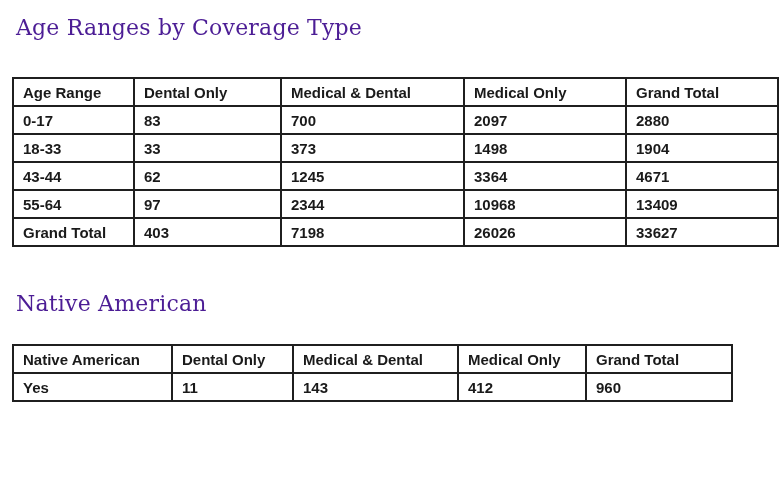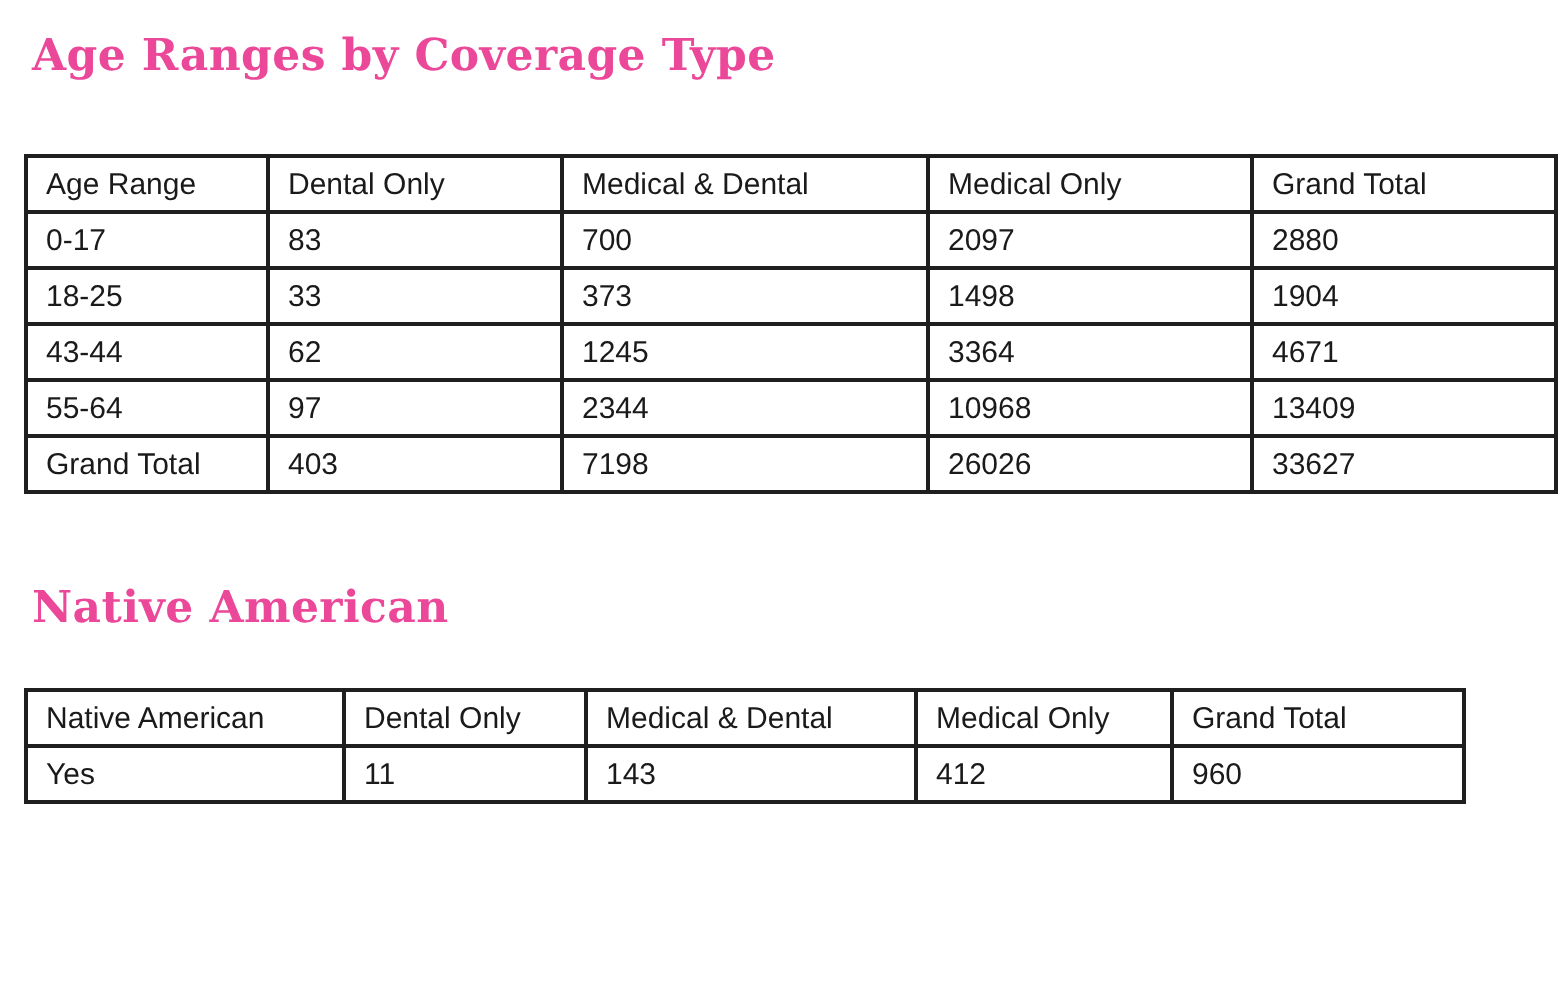--- a/index.html
+++ b/index.html
@@ -9,40 +9,40 @@
   }
   body {
     width: 780px;
     height: 495px;
     overflow: hidden;
     font-family: "Liberation Sans", sans-serif;
     color: #1a1a1a;
   }
   .section-title {
     font-family: "DejaVu Serif", serif;
-    font-weight: bold;
+    font-weight: normal;
     font-size: 22px;
     line-height: 26px;
-    color: #ec4899;
+    color: #4c1d95;
     letter-spacing: 0.2px;
     margin: 0 0 0 16px;
   }
   #title-0 { margin-top: 15px; }
   #title-1 { margin-top: 44px; }
   table {
     border-collapse: collapse;
     table-layout: fixed;
     font-size: 15px;
     margin-left: 12px;
   }
   #table-0 { margin-top: 36px; }
   #table-1 { margin-top: 27px; }
   th, td {
     border: 2px solid #1f1f1f;
-    font-weight: normal;
+    font-weight: bold;
     text-align: left;
     vertical-align: middle;
     padding: 0 20px 0 9px;
     height: 26px;
     white-space: nowrap;
     overflow: hidden;
   }
   
   #table-0 col:nth-child(1) { width: 121px; }
   #table-0 col:nth-child(2) { width: 147px; }
@@ -82,21 +82,21 @@
         </thead>
         <tbody>
           <tr>
             <td>0-17</td>
             <td>83</td>
             <td>700</td>
             <td>2097</td>
             <td>2880</td>
           </tr>
           <tr>
-            <td>18-25</td>
+            <td>18-33</td>
             <td>33</td>
             <td>373</td>
             <td>1498</td>
             <td>1904</td>
           </tr>
           <tr>
             <td>43-44</td>
             <td>62</td>
             <td>1245</td>
             <td>3364</td>

